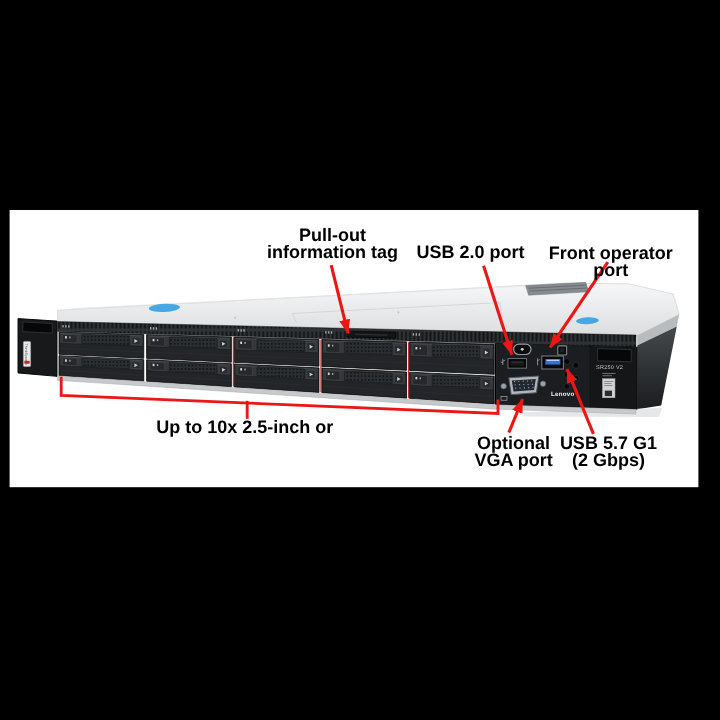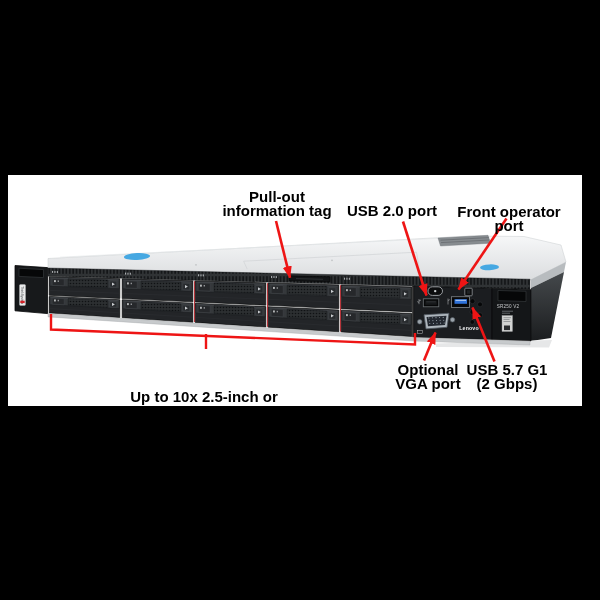--- a/index.html
+++ b/index.html
@@ -294,21 +294,21 @@
     <span class="cl">Pull-out</span>
     <span class="cl">information tag</span>
   </div>
   <div class="callout" style="left: 392px; top: 204px; color: rgb(0, 0, 0);">
     <span class="cl">USB 2.0 port</span>
   </div>
   <div class="callout" style="left: 509px; top: 205px; color: rgb(0, 0, 0);">
     <span class="cl">Front operator</span>
     <span class="cl">port</span>
   </div>
-  <div class="callout" style="left: 204px; top: 350px; color: rgb(0, 0, 0); margin-top: 40px;">
+  <div class="callout" style="left: 204px; top: 350px; color: rgb(0, 0, 0);">
     <span class="cl">Up to 10x 2.5-inch or</span>
   </div>
   <div class="callout" style="left: 428px; top: 363px; color: rgb(0, 0, 0);">
     <span class="cl">Optional</span>
     <span class="cl">VGA port</span>
   </div>
   <div class="callout" style="left: 507px; top: 363px; color: rgb(0, 0, 0);">
     <span class="cl">USB 5.7 G1</span>
     <span class="cl">(2 Gbps)</span>
   </div>

